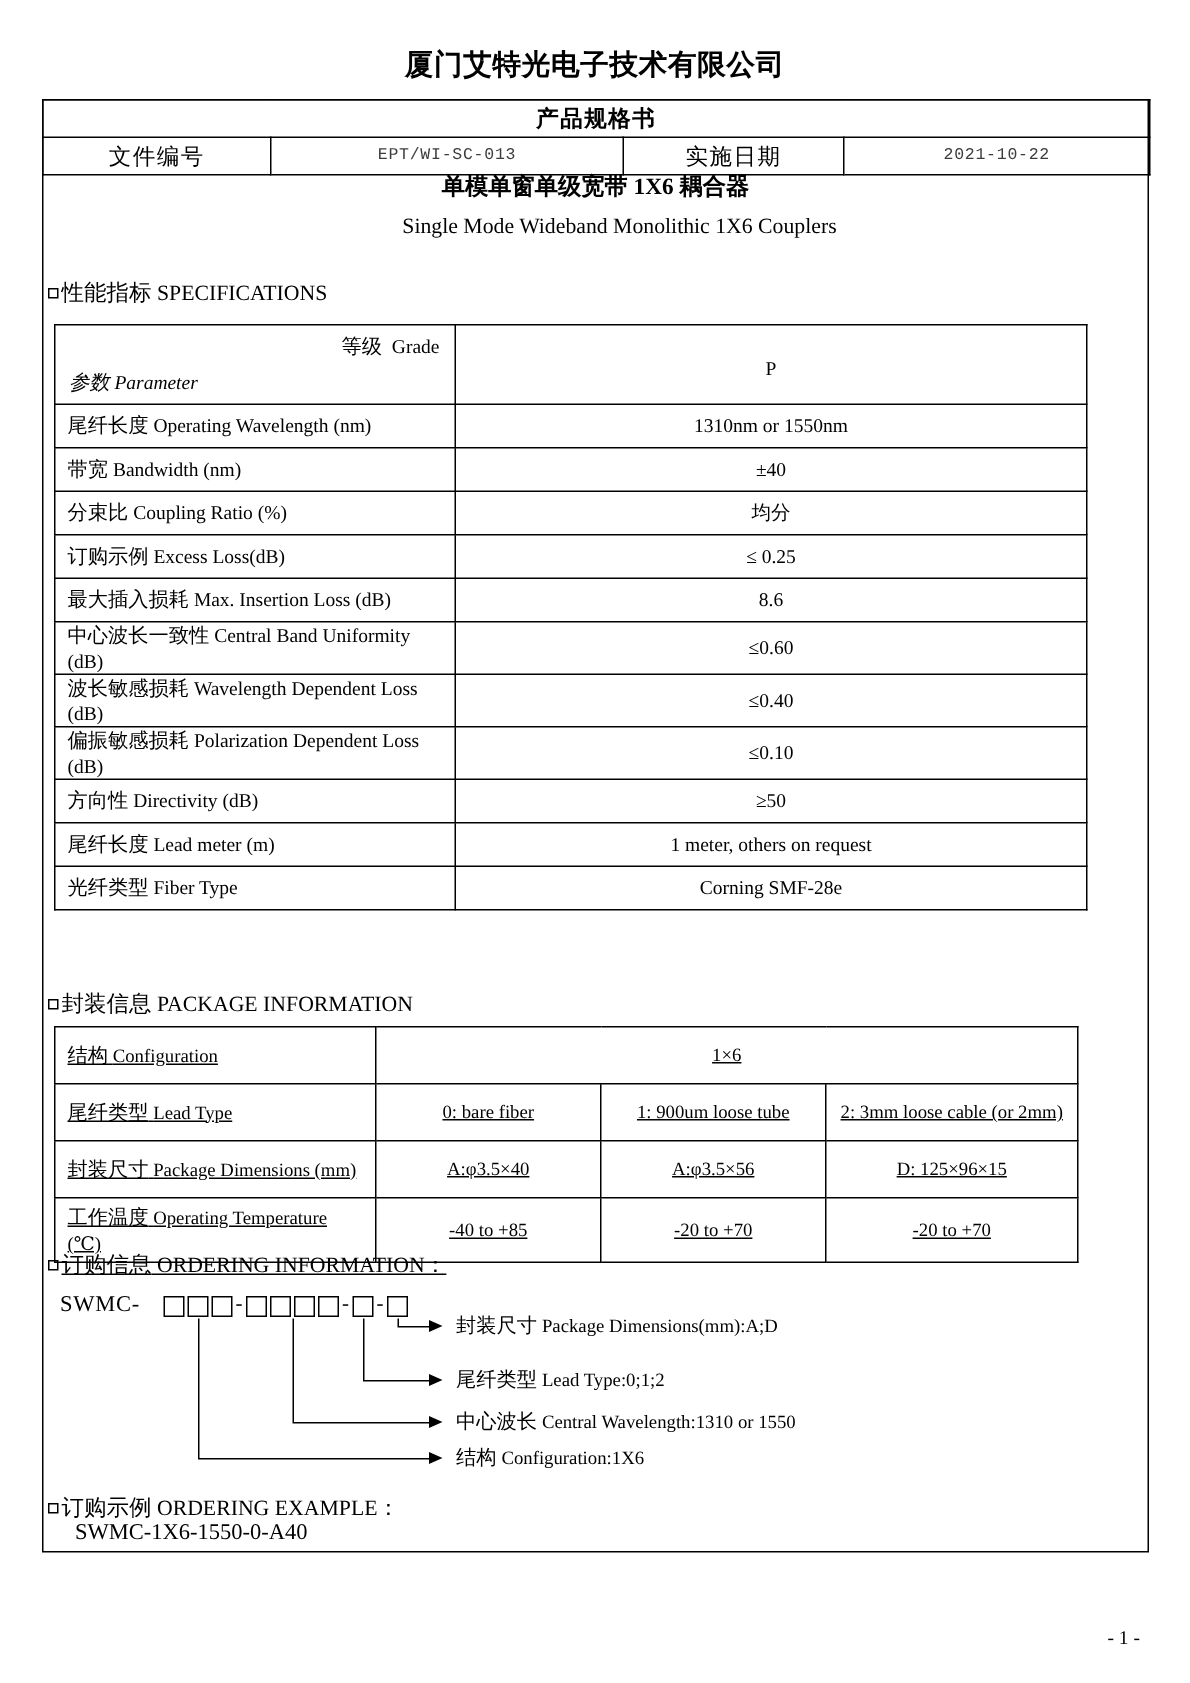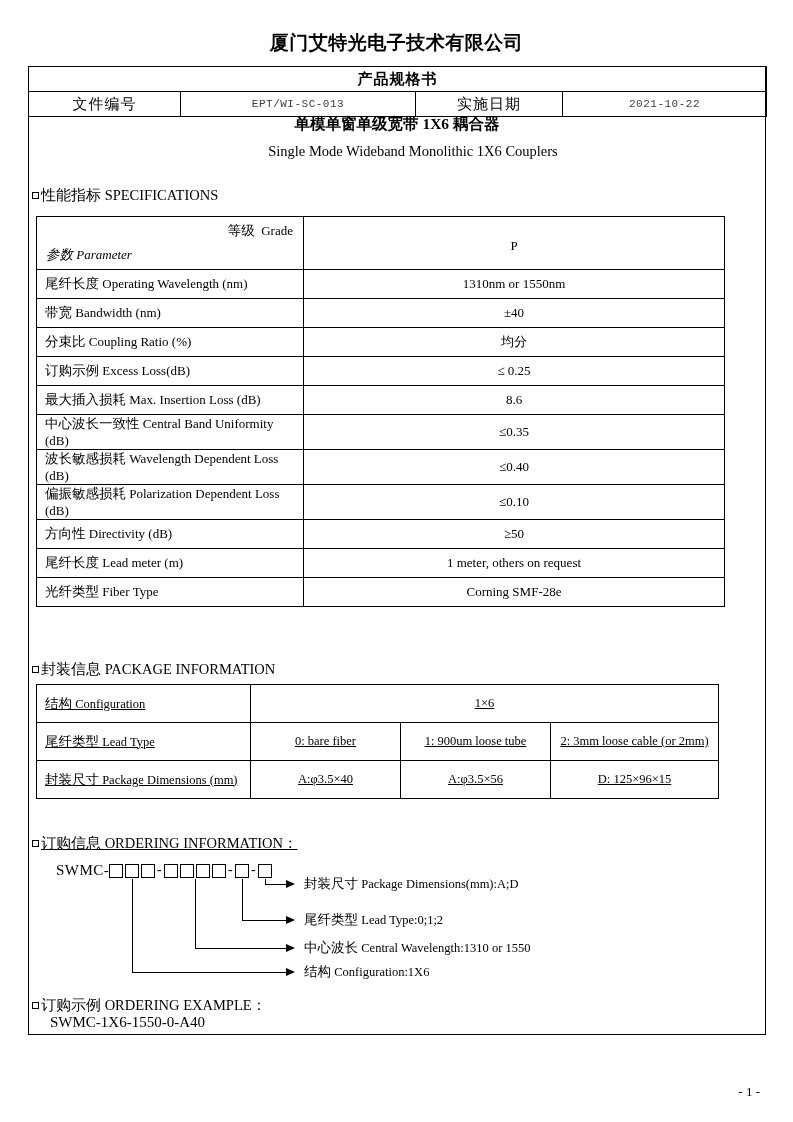--- a/index.html
+++ b/index.html
@@ -183,21 +183,21 @@
   
   .order-diagram {
     position: absolute;
     left: 36px;
     top: 858px;
     width: 700px;
     height: 130px;
   }
   .order-prefix {
     position: absolute;
-    left: 20px;
+    left: 4px;
     top: 4px;
     font-size: 15px;
     letter-spacing: 0.5px;
   }
   .code-box {
     position: absolute;
     width: 14px;
     height: 14px;
     border: 1px solid #000;
     box-sizing: border-box;
@@ -305,21 +305,21 @@
       <tr>
         <td class="param"><span class="cn">订购示例</span> <span class="en">Excess Loss(dB)</span></td>
         <td class="value">≤ 0.25</td>
       </tr>
       <tr>
         <td class="param"><span class="cn">最大插入损耗</span> <span class="en">Max. Insertion Loss (dB)</span></td>
         <td class="value">8.6</td>
       </tr>
       <tr>
         <td class="param"><span class="cn">中心波长一致性</span> <span class="en">Central Band Uniformity (dB)</span></td>
-        <td class="value">≤0.35</td>
+        <td class="value">≤0.60</td>
       </tr>
       <tr>
         <td class="param"><span class="cn">波长敏感损耗</span> <span class="en">Wavelength Dependent Loss (dB)</span></td>
         <td class="value">≤0.40</td>
       </tr>
       <tr>
         <td class="param"><span class="cn">偏振敏感损耗</span> <span class="en">Polarization Dependent Loss (dB)</span></td>
         <td class="value">≤0.10</td>
       </tr>
       <tr>
@@ -357,20 +357,26 @@
         <td class="pkg-label"><span class="cn">尾纤类型</span> <span class="en">Lead Type</span></td>
         <td class="pkg-val">0:   bare fiber</td>
         <td class="pkg-val">1: 900um loose tube</td>
         <td class="pkg-val">2: 3mm loose cable (or 2mm)</td>
       </tr>
       <tr>
         <td class="pkg-label"><span class="cn">封装尺寸</span> <span class="en">Package Dimensions (mm)</span></td>
         <td class="pkg-val">A:φ3.5×40</td>
         <td class="pkg-val">A:φ3.5×56</td>
         <td class="pkg-val">D: 125×96×15</td>
+      </tr>
+      <tr>
+        <td class="pkg-label"><span class="cn">工作温度</span> <span class="en">Operating Temperature (℃)</span></td>
+        <td class="pkg-val">-40 to +85</td>
+        <td class="pkg-val">-20 to +70</td>
+        <td class="pkg-val">-20 to +70</td>
       </tr>
     </tbody>
 </table>
 
 <div class="section-heading" id="order-heading">
   <span class="sq"></span><span class="cn">订购信息</span>&nbsp;<span class="en">ORDERING INFORMATION：</span>
 </div>
 
 <div class="order-diagram">
   <span class="order-prefix">SWMC-</span>

